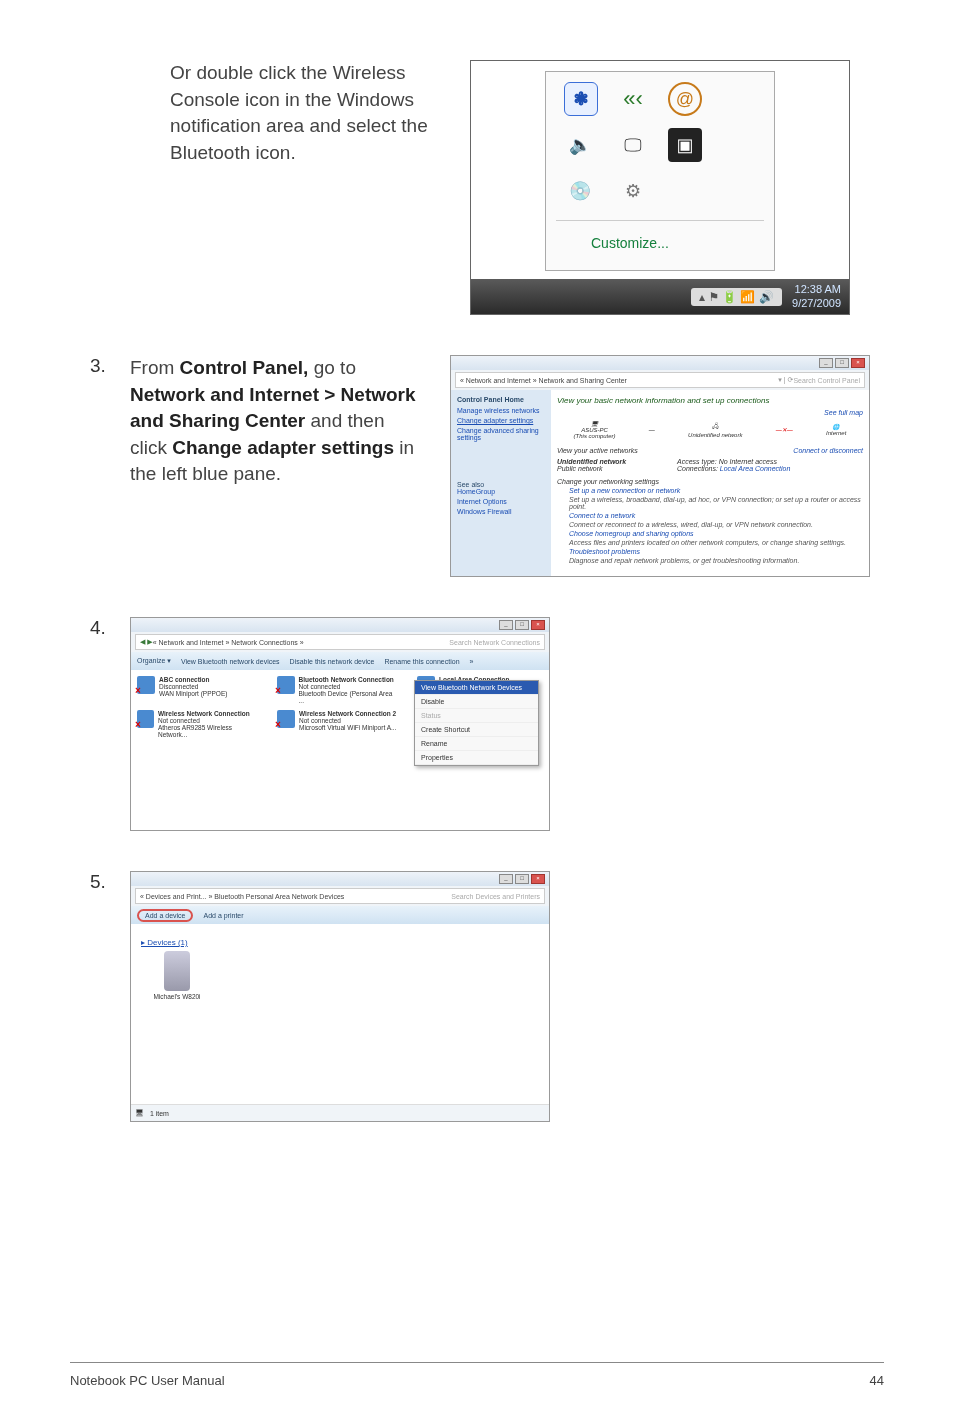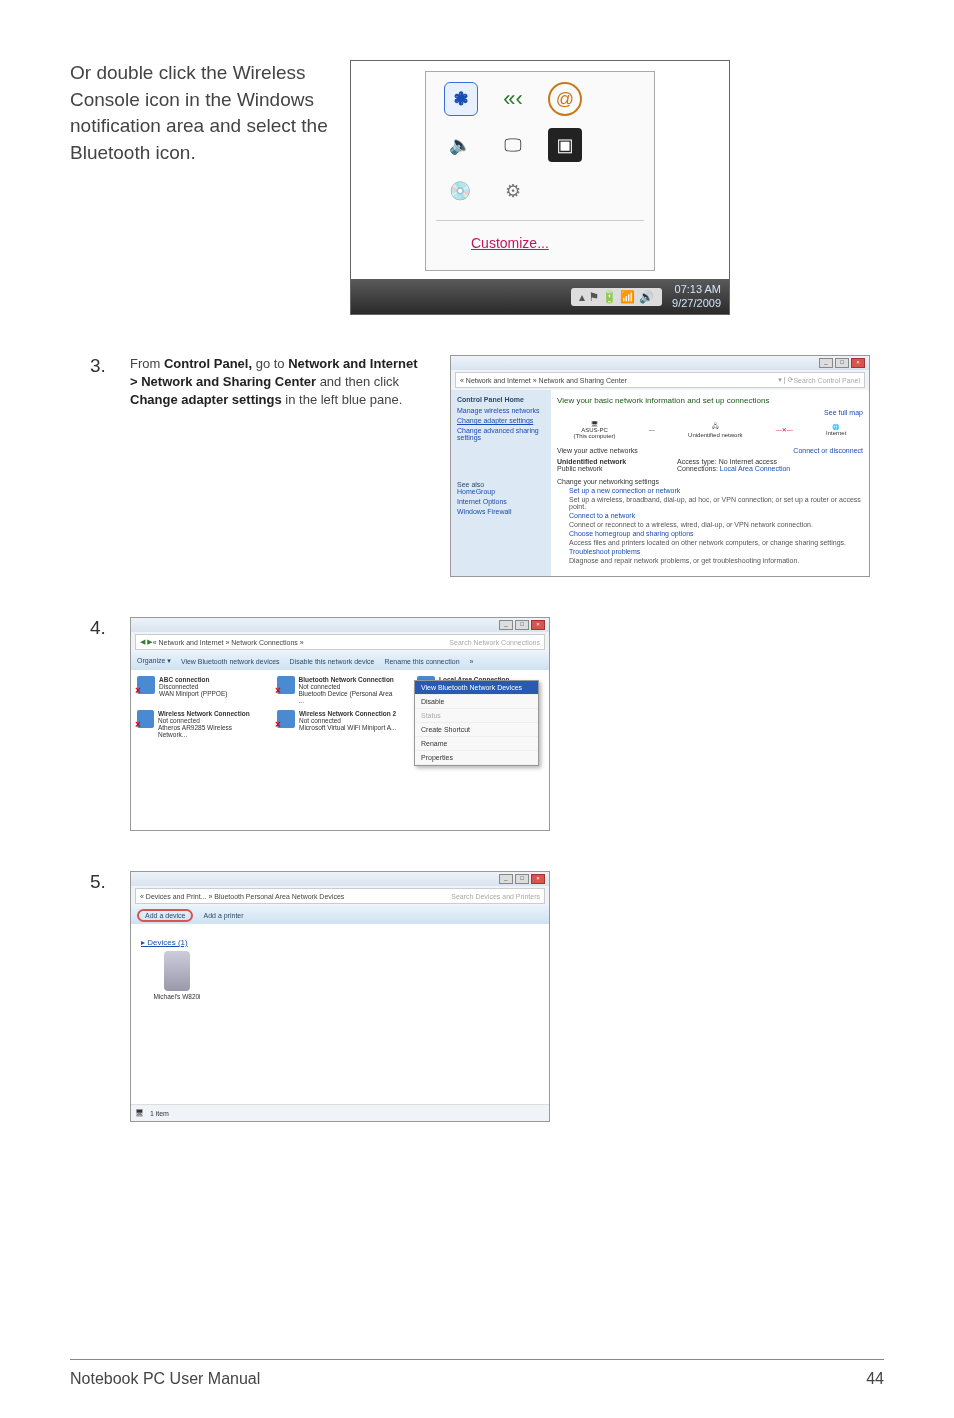--- a/index.html
+++ b/index.html
@@ -7,21 +7,23 @@
       width: 954px;
       height: 1418px;
       background: #fff;
       font-family: Arial, Helvetica, sans-serif;
       color: #333;
       position: relative;
       padding: 60px 70px 40px 70px;
     }
     .intro-block {
       display: flex;
+      gap: 20px;
       margin-bottom: 40px;
+      margin-left: 100px;
     }
     .intro-text {
       width: 280px;
       font-size: 19px;
       line-height: 1.4;
       color: #444;
     }
     .screenshot-box {
       border: 1px solid #666;
       background: #fff;
@@ -59,23 +61,22 @@
     .icon-at { color: #c77a1a; border: 2px solid #c77a1a; border-radius: 50%; }
     .icon-spk { color: #555; }
     .icon-mon { color: #333; }
     .icon-dark { background: #222; color: #fff; border-radius: 4px; }
     .icon-disc { color: #888; }
     .icon-gear { color: #777; }
     .customize-row {
       border-top: 1px solid #ccc;
       padding-top: 14px;
       padding-left: 35px;
-      color: #be185d;
+      color: #15803d;
       font-size: 14px;
-      text-decoration: underline;
     }
     .taskbar {
       position: absolute;
       bottom: 0;
       left: 0;
       right: 0;
       height: 35px;
       background: linear-gradient(#5a5a5a, #2a2a2a);
       display: flex;
       align-items: center;
@@ -101,21 +102,21 @@
     }
     .step-num {
       width: 30px;
       font-size: 19px;
       color: #333;
       flex-shrink: 0;
       padding-left: 20px;
     }
     .step-text {
       width: 290px;
-      font-size: 13px;
+      font-size: 19px;
       line-height: 1.4;
       color: #444;
     }
     .step-text b { font-weight: bold; color: #222; }
     .step-shot {
       flex: 1;
     }
     .small-screenshot {
       width: 420px;
       border: 1px solid #999;
@@ -155,20 +156,21 @@
       color: #1a4db3;
     }
     .ss-sidebar-title { color: #2a4a6a; font-weight: bold; margin-bottom: 4px; }
     .ss-link { margin-bottom: 3px; }
     .ss-link.h { text-decoration: underline; }
     .ss-main {
       flex: 1;
       background: #fff;
       padding: 6px;
       font-size: 7px;
+      font-style: italic;
     }
     .ss-h1 { color: #1a5a1a; font-size: 8px; margin-bottom: 4px; }
     .ss-netmap { display: flex; justify-content: space-around; margin: 4px 0 8px; align-items: center; }
     .ss-netmap > div { text-align: center; font-size: 6px; }
     .ss-section { margin-bottom: 6px; }
     .ss-item { margin: 2px 0 2px 12px; color: #1a4db3; }
 
     .ss-toolbar {
       height: 18px;
       background: linear-gradient(#e8f2fa, #cfe2f2);
@@ -218,21 +220,21 @@
 
     .footer {
       position: absolute;
       bottom: 30px;
       left: 70px;
       right: 70px;
       border-top: 1px solid #888;
       padding-top: 10px;
       display: flex;
       justify-content: space-between;
-      font-size: 16px;
+      font-size: 13px;
       color: #444;
     }
   </style>
 </head>
 <body>
 
 <div class="intro-block">
   <div class="intro-text">Or double click the Wireless Console icon in the Windows notification area and select the Bluetooth icon.</div>
   <div class="screenshot-box tray-screenshot">
     <div class="tray-inner">
@@ -248,21 +250,21 @@
       </div>
       <div class="tray-row">
         <div class="tray-icon icon-disc">💿</div>
         <div class="tray-icon icon-gear">⚙</div>
       </div>
       <div class="customize-row">Customize...</div>
     </div>
     <div class="taskbar">
       <div class="taskbar-icons">▴ ⚑ 🔋 📶 🔊</div>
       <div class="taskbar-time">
-        <div>07:13 AM</div>
+        <div>12:38 AM</div>
         <div>9/27/2009</div>
       </div>
     </div>
   </div>
 </div>
 
 <div class="step">
   <div class="step-num">3.</div>
   <div class="step-text">
     <span>From </span><b>Control Panel,</b><span> go to </span><b>Network and Internet &gt; Network and Sharing Center</b><span> and then click </span><b>Change adapter settings</b><span> in the left blue pane.</span>

